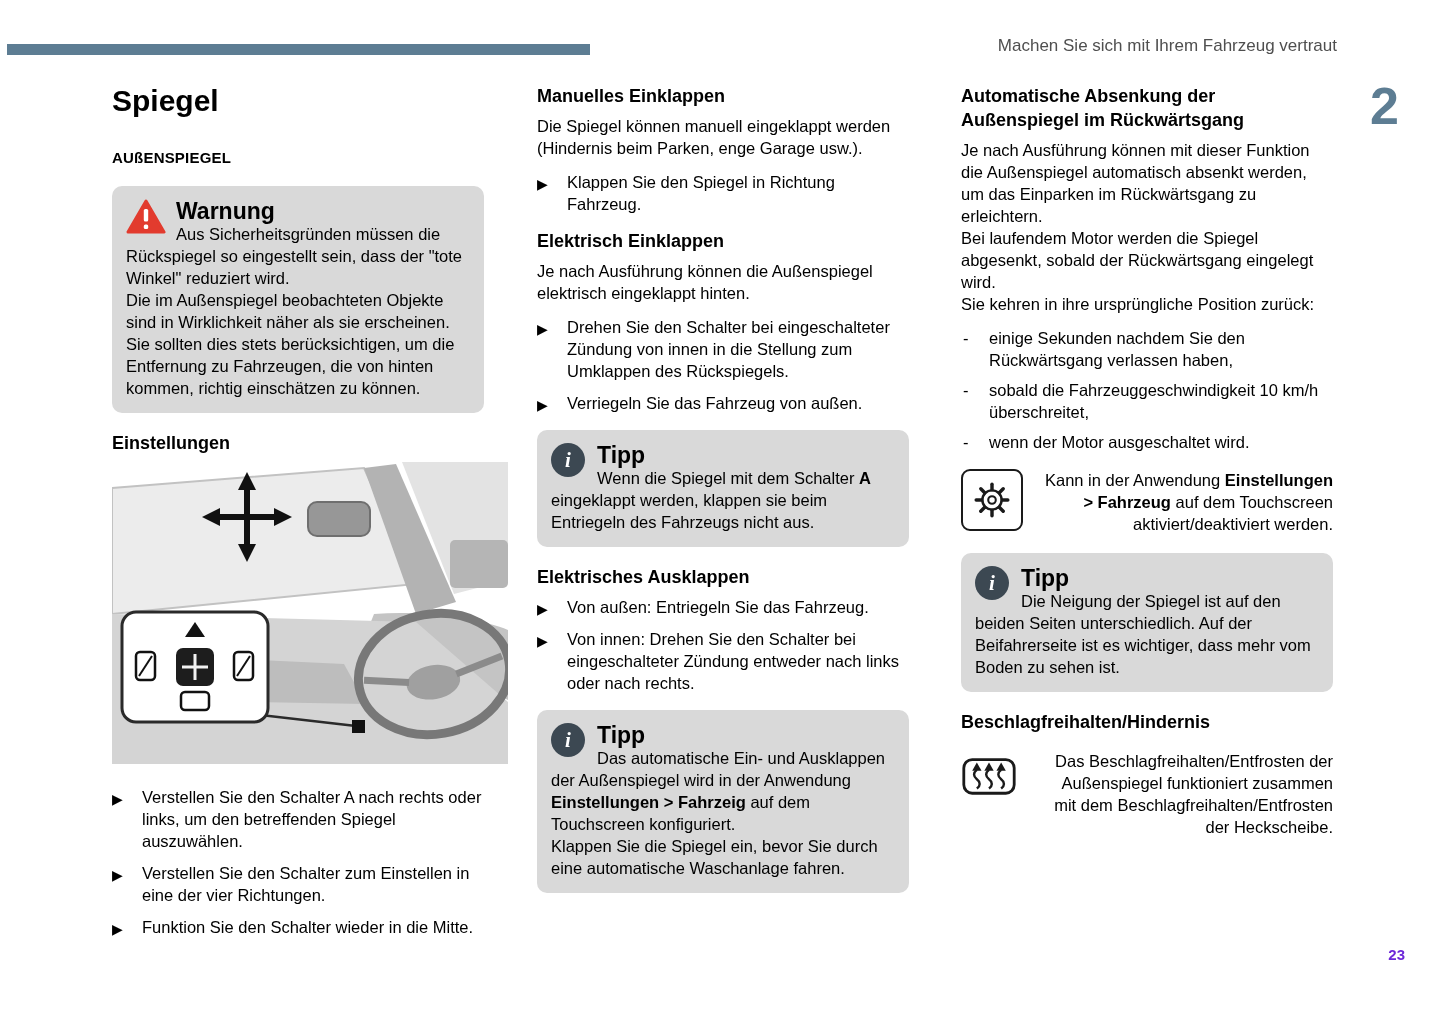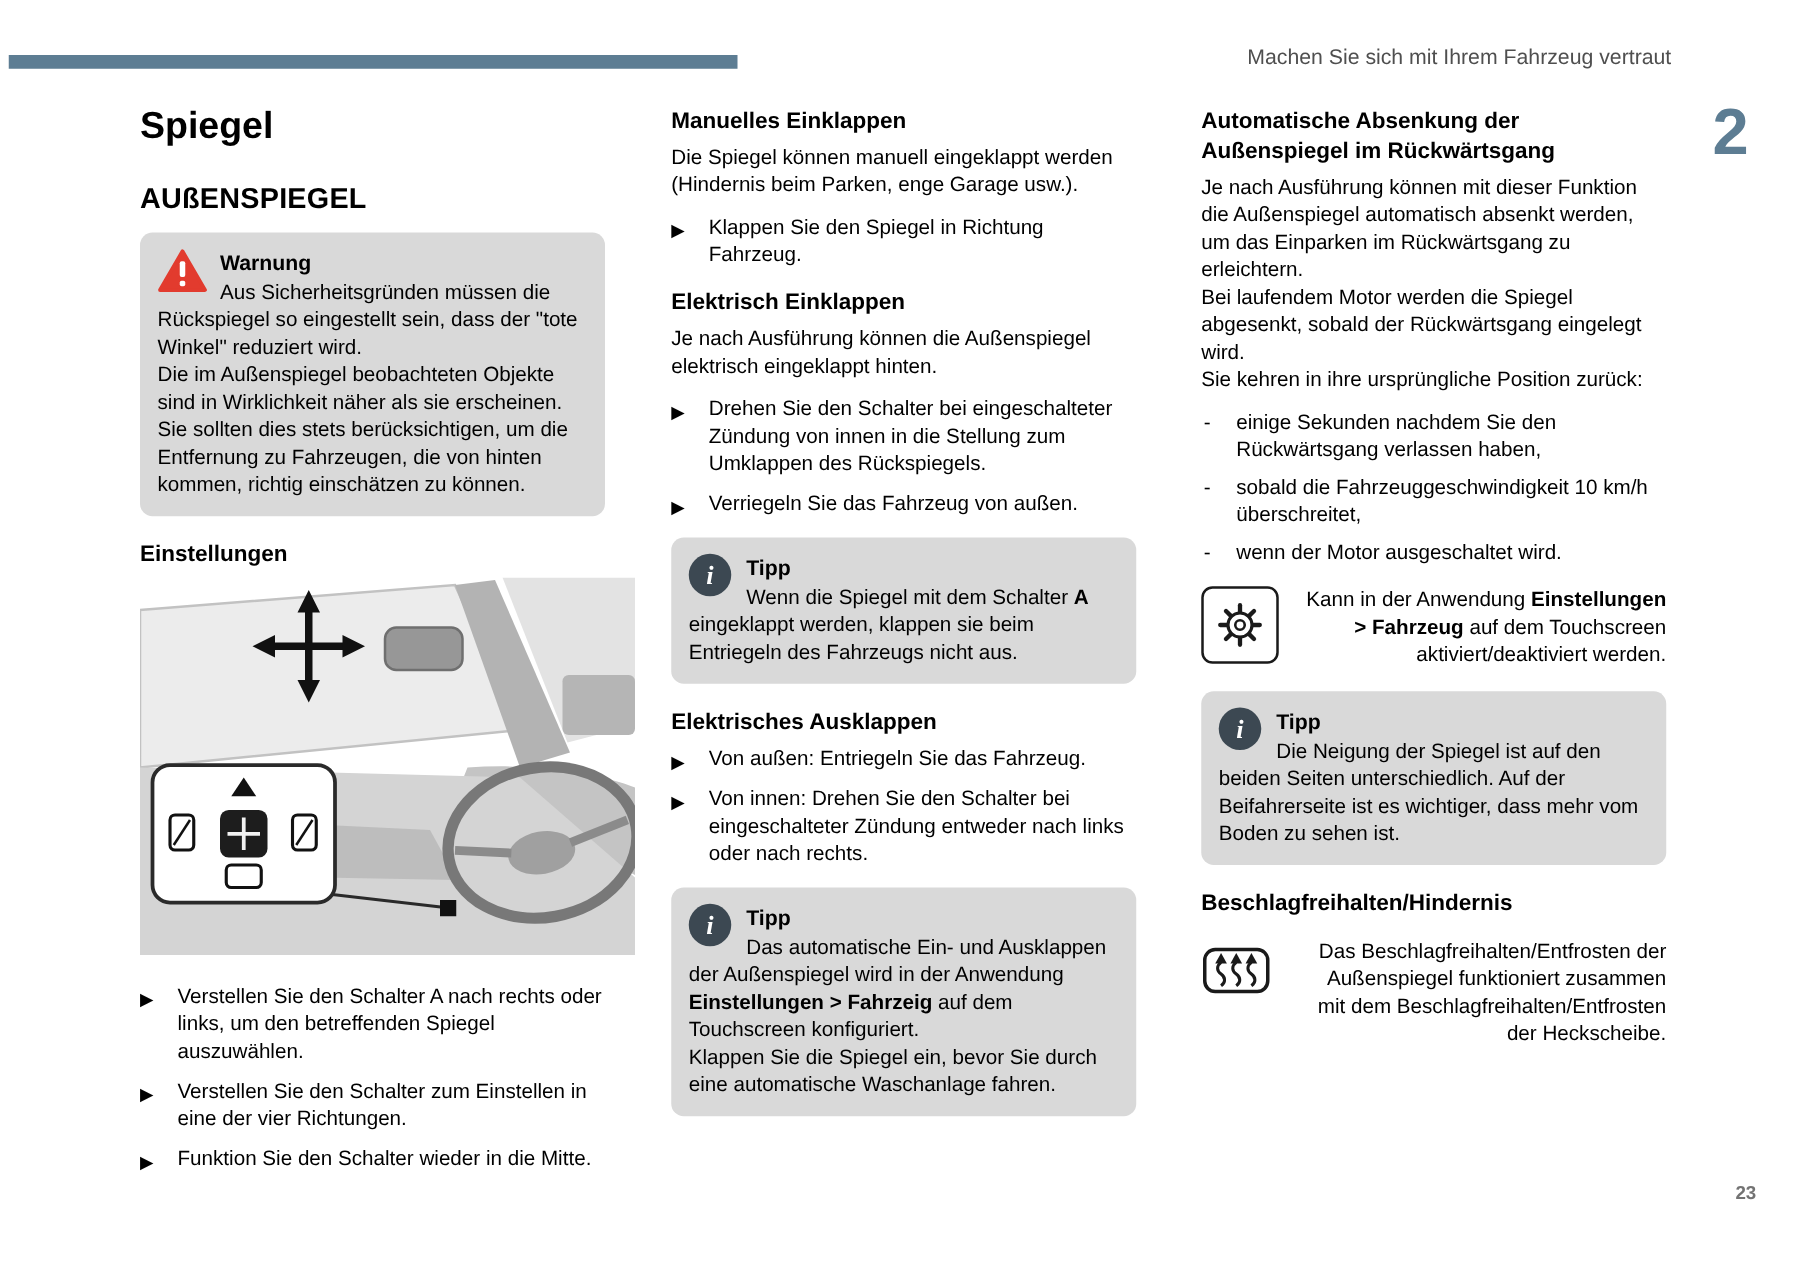--- a/index.html
+++ b/index.html
@@ -12,42 +12,42 @@
   }
   .topbar { position:absolute; left:7px; top:44px; width:583px; height:11px; background:#5d7d93; }
   .header-right {
     position:absolute; top:35px; right:108px; font-size:17px; color:#4f4f4f;
   }
   .chapter-num {
     position:absolute; top:78px; right:46px;
     font-size:52px; line-height:56px; font-weight:bold; color:#5d7d93;
   }
   .page-num {
-    position:absolute; top:944px; right:40px; font-size:15px; font-weight:bold; color:#737373;
+    position:absolute; top:944px; right:40px; font-size:15px; font-weight:bold; color:#6d28d9;
   }
   .col { position:absolute; top:84px; width:396px;padding-left:24px; }
   #col1 { left:88px; }
   #col2 { left:513px; }
   #col3 { left:937px; }
 
   .page-title { margin:0 0 28px; font-size:30px; line-height:34px; font-weight:600; }
-  .section-title { margin:0 0 16px; font-size:23px; line-height:24px; font-weight:bold; letter-spacing:.2px; }
+  .section-title { margin:0 0 16px; font-size:15px; line-height:24px; font-weight:bold; letter-spacing:.2px; }
   .heading { font-size:18px; line-height:24px; font-weight:bold; margin:14px 0 7px; }
   .heading.first { margin-top:0; }
   p { margin:0 0 12px; }
   p.tight { margin:0; }
 
   .graybox {
     background:#d9d9d9; border-radius:10px; padding:13px 14px 14px; margin:0 0 18px;
     overflow:hidden;
   }
   .tipbox { margin:16px 0 18px; }
   .warn-icon { float:left; width:40px; height:36px; margin:0 10px 6px 0; }
   .warn-icon svg { display:block; }
-  .box-title { font-weight:bold; font-size:17px; line-height:24px; }
+  .box-title { font-weight:bold; font-size:23px; line-height:24px; }
   .info-icon {
     float:left; width:34px; height:34px; margin:0 12px 8px 0;
     background:#3c4852; color:#fff; border-radius:50%;
     font-family:"Liberation Serif", serif; font-style:italic; font-weight:bold;
     font-size:21px; line-height:34px; text-align:center;
   }
 
   .bullet-item { position:relative; padding-left:30px; margin:0 0 10px; }
   .bullet-mark { position:absolute; left:0; top:2px; font-size:14px; color:#000; }
   .dash-item { position:relative; padding-left:28px; margin:0 0 8px; }

